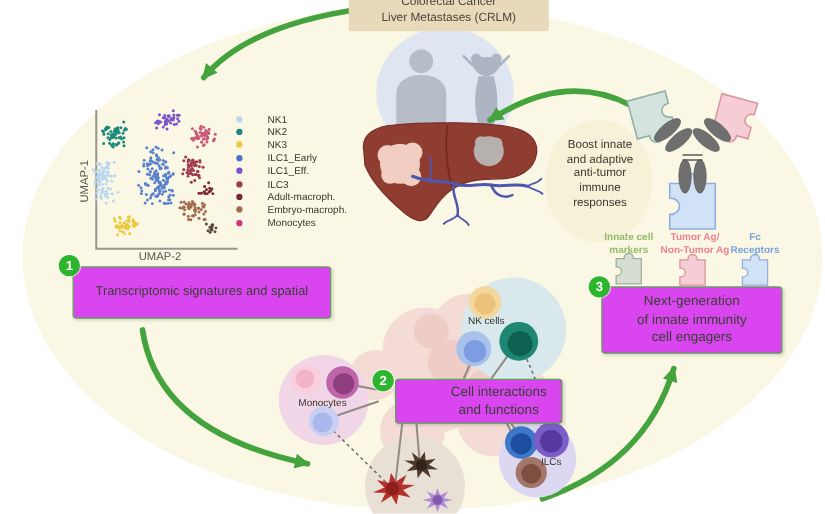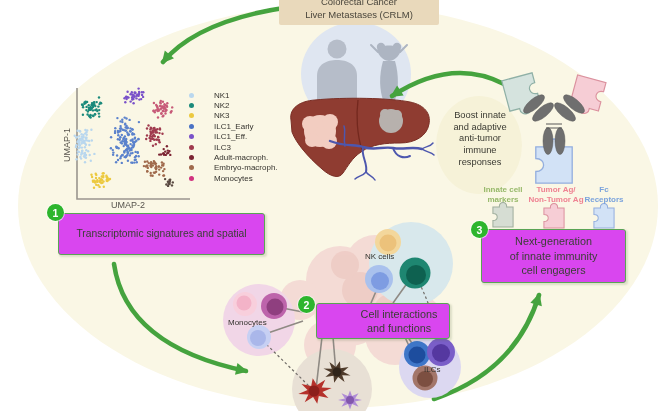--- a/index.html
+++ b/index.html
@@ -20,21 +20,21 @@
   }
   #box1{left:58px;top:213px;width:205px;height:40px;font-size:10.3px;line-height:1.38;}
   #box2{left:316px;top:303px;width:100px;height:34px;font-size:10.8px;line-height:1.3;padding-left:32px;}
   #box3{left:481px;top:229px;width:143px;height:52px;font-size:10.8px;line-height:1.35;}
   .badge{
     position:absolute;z-index:4;width:17px;height:17px;border-radius:50%;background:#2db52d;
     color:#fff;font-size:10.5px;font-weight:bold;display:flex;align-items:center;justify-content:center;
     box-shadow:0 0 0 1px rgba(255,255,255,.6);
   }
   #boost{left:441px;top:110px;width:78px;text-align:center;font-size:9.3px;line-height:1.26;color:#3a3a32;font-weight:500;}
-  .grouplab{font-size:8px;color:#35332e;font-weight:500;}
+  .grouplab{font-size:8px;color:#35332e;text-align:center;font-weight:500;}
   #lab-nk{left:365px;top:252px;width:48px;}
   #lab-mono{left:228px;top:318px;width:60px;}
   #lab-ilc{left:424px;top:365px;width:34px;}
   .englab{text-align:center;font-size:8px;line-height:1.25;font-weight:600;}
   #eng1{left:463px;top:185px;width:80px;color:#97b96a;}
   #eng2{left:516px;top:185px;width:80px;color:#ef8292;}
   #eng3{left:564px;top:185px;width:80px;color:#7ba3dc;}
   #xaxis-label{left:98px;top:200px;width:60px;text-align:center;font-size:9px;color:#57544d;}
   #yaxis-label{left:37px;top:140px;width:60px;text-align:center;font-size:9px;color:#57544d;transform:rotate(-90deg);}
   #umap-legend{left:189px;top:90px;}

